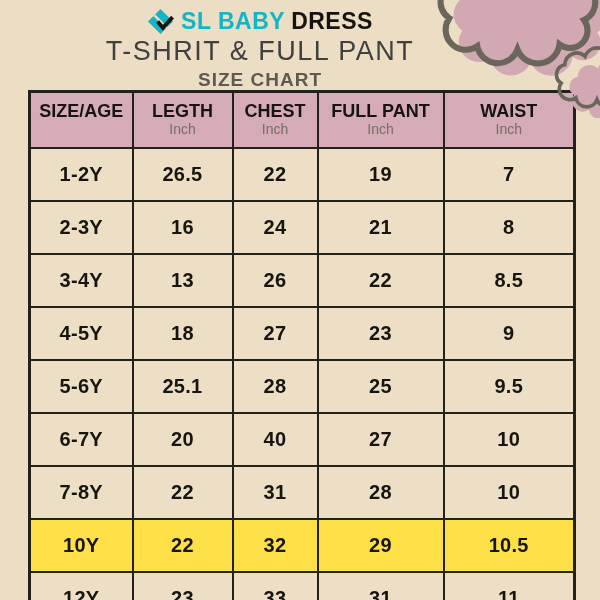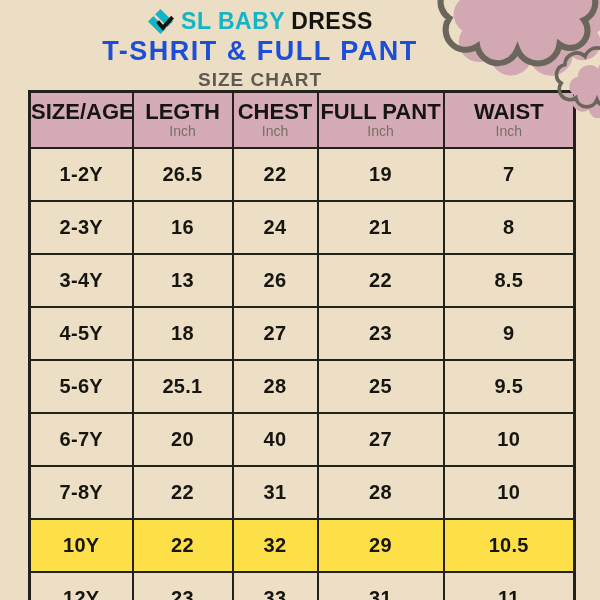--- a/index.html
+++ b/index.html
@@ -6,33 +6,33 @@
   body{
     width:600px;height:600px;position:relative;overflow:hidden;
     background:#ebdec5;
     font-family:"Liberation Sans",sans-serif;
   }
   .header{position:absolute;top:6px;left:0;width:520px;text-align:center;z-index:2}
   .brandrow{display:flex;justify-content:center;align-items:center;gap:7px;height:30px}
   .brandtext{font-size:23px;font-weight:800;letter-spacing:.5px;white-space:nowrap}
   .brand-primary{color:#10b6c5}
   .brand-secondary{color:#15130e;margin-left:6px}
-  .title{font-size:27px;font-weight:700;color:#1d4ed8;letter-spacing:1.5px;margin-top:1px;line-height:1.05}
+  .title{font-size:27px;font-weight:400;color:#404040;letter-spacing:1.5px;margin-top:1px;line-height:1.05}
   .subtitle{font-size:19px;font-weight:700;color:#5e5a52;letter-spacing:1px;margin-top:4px}
 
   table.size-table{
     position:absolute;left:28px;top:90px;width:545px;z-index:1;
     border-collapse:collapse;table-layout:fixed;
     border:3px solid #24211c;
   }
   .size-table th,.size-table td{
     border:2.5px solid #24211c;text-align:center;vertical-align:middle;padding:0;
   }
   .size-table thead th{background:#d6abb8;height:54px}
-  .hlabel{font-size:22px;font-weight:bold;color:#17150f;line-height:1.05}
+  .hlabel{font-size:18px;font-weight:bold;color:#17150f;line-height:1.05}
   .hunit{font-size:14px;font-weight:400;color:#766f62;height:17px;line-height:16px}
   .size-table td{
     height:51px;background:#ecdfc6;
     font-size:20px;font-weight:bold;color:#17150f;letter-spacing:.3px;margin-top:32px;
   }
   .size-table tr.highlight td{background:#fde047}
 
   .cloud{position:absolute;z-index:3;pointer-events:none}
   .cloud-large{left:430px;top:-52px;width:175px;height:136px}
   .cloud-small{left:551px;top:46px;width:92px;height:72px}

